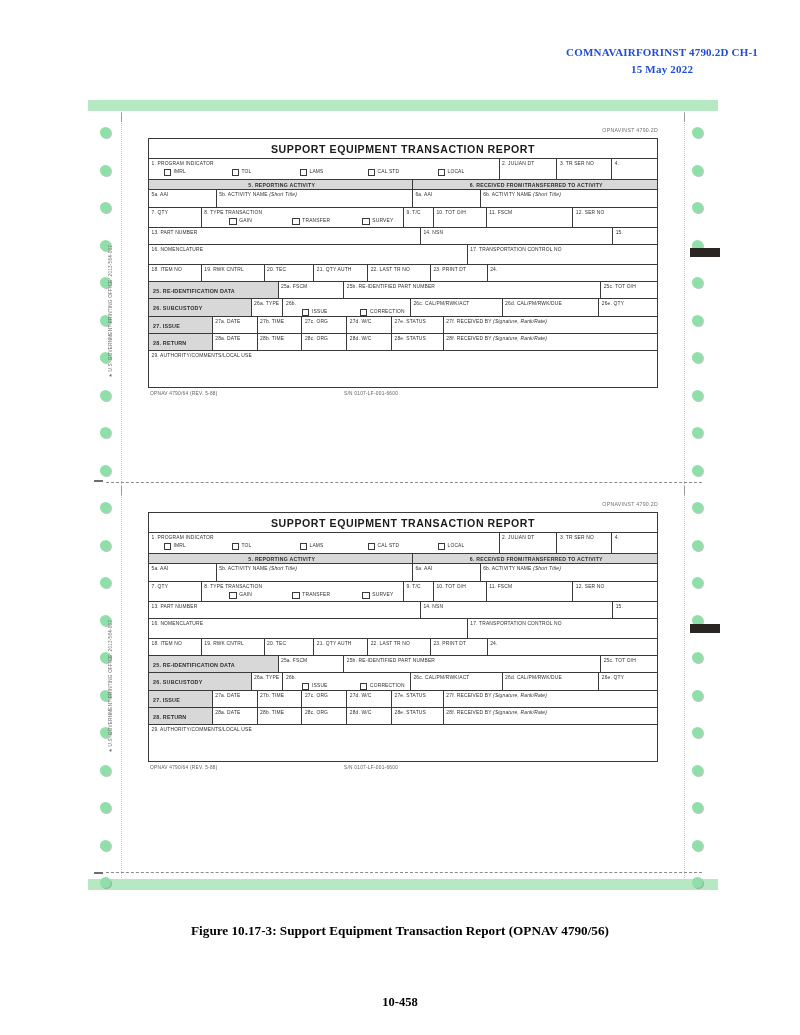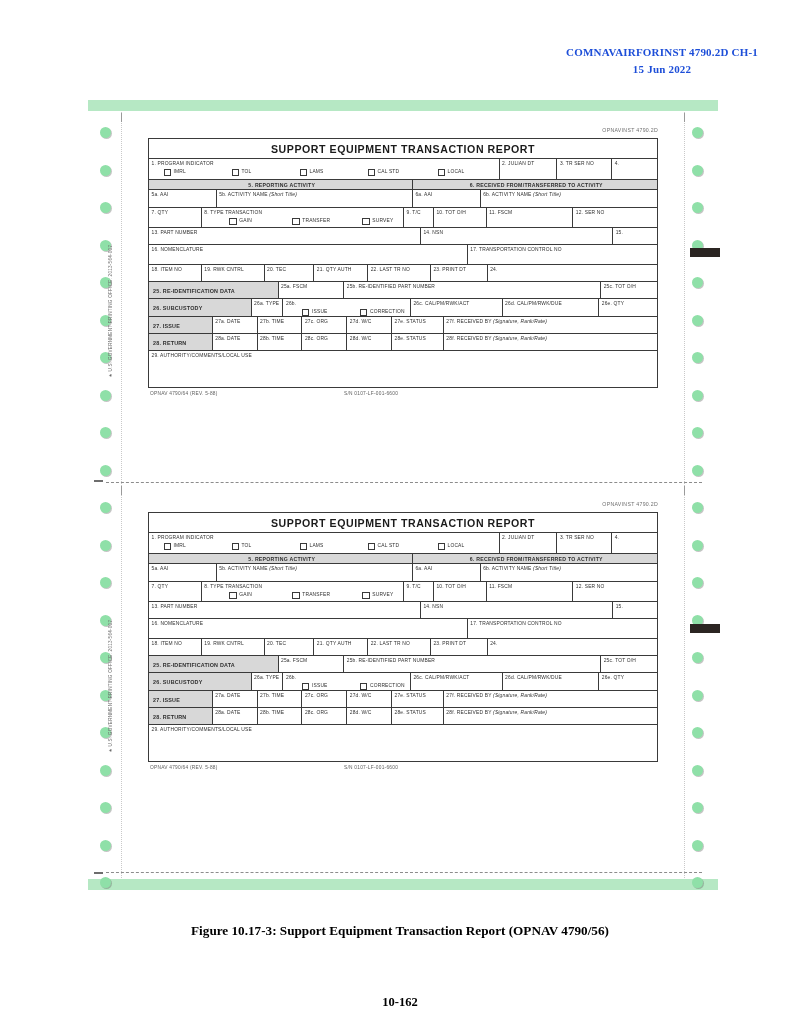--- a/index.html
+++ b/index.html
@@ -286,21 +286,21 @@
     font-weight: bold;
     font-size: 12.5px;
     color: #000;
   }
 </style>
 </head>
 <body>
 
 <div class="doc-header">
   <div>COMNAVAIRFORINST 4790.2D CH-1</div>
-  <div>15 Jun 2022</div>
+  <div>15 May 2022</div>
 </div>
 
 <div class="sheet">
   <div class="band top"></div>
   <div class="band bottom"></div>
 
   <div class="vguide l"></div>
   <div class="vguide r"></div>
 
   <div class="sprocket-strip left" id="strip-l">
@@ -888,13 +888,13 @@
 
     <div class="form-foot">
       <span class="fl a">OPNAV 4790/64 (REV. 5-88)</span>
       <span class="fl b">S/N 0107-LF-001-6600</span>
     </div>
   </div>
 
 </div>
 
 <div class="caption">Figure 10.17-3:  Support Equipment Transaction Report (OPNAV 4790/56)</div>
-<div class="pageno">10-162</div>
+<div class="pageno">10-458</div>
 
 </body></html>

